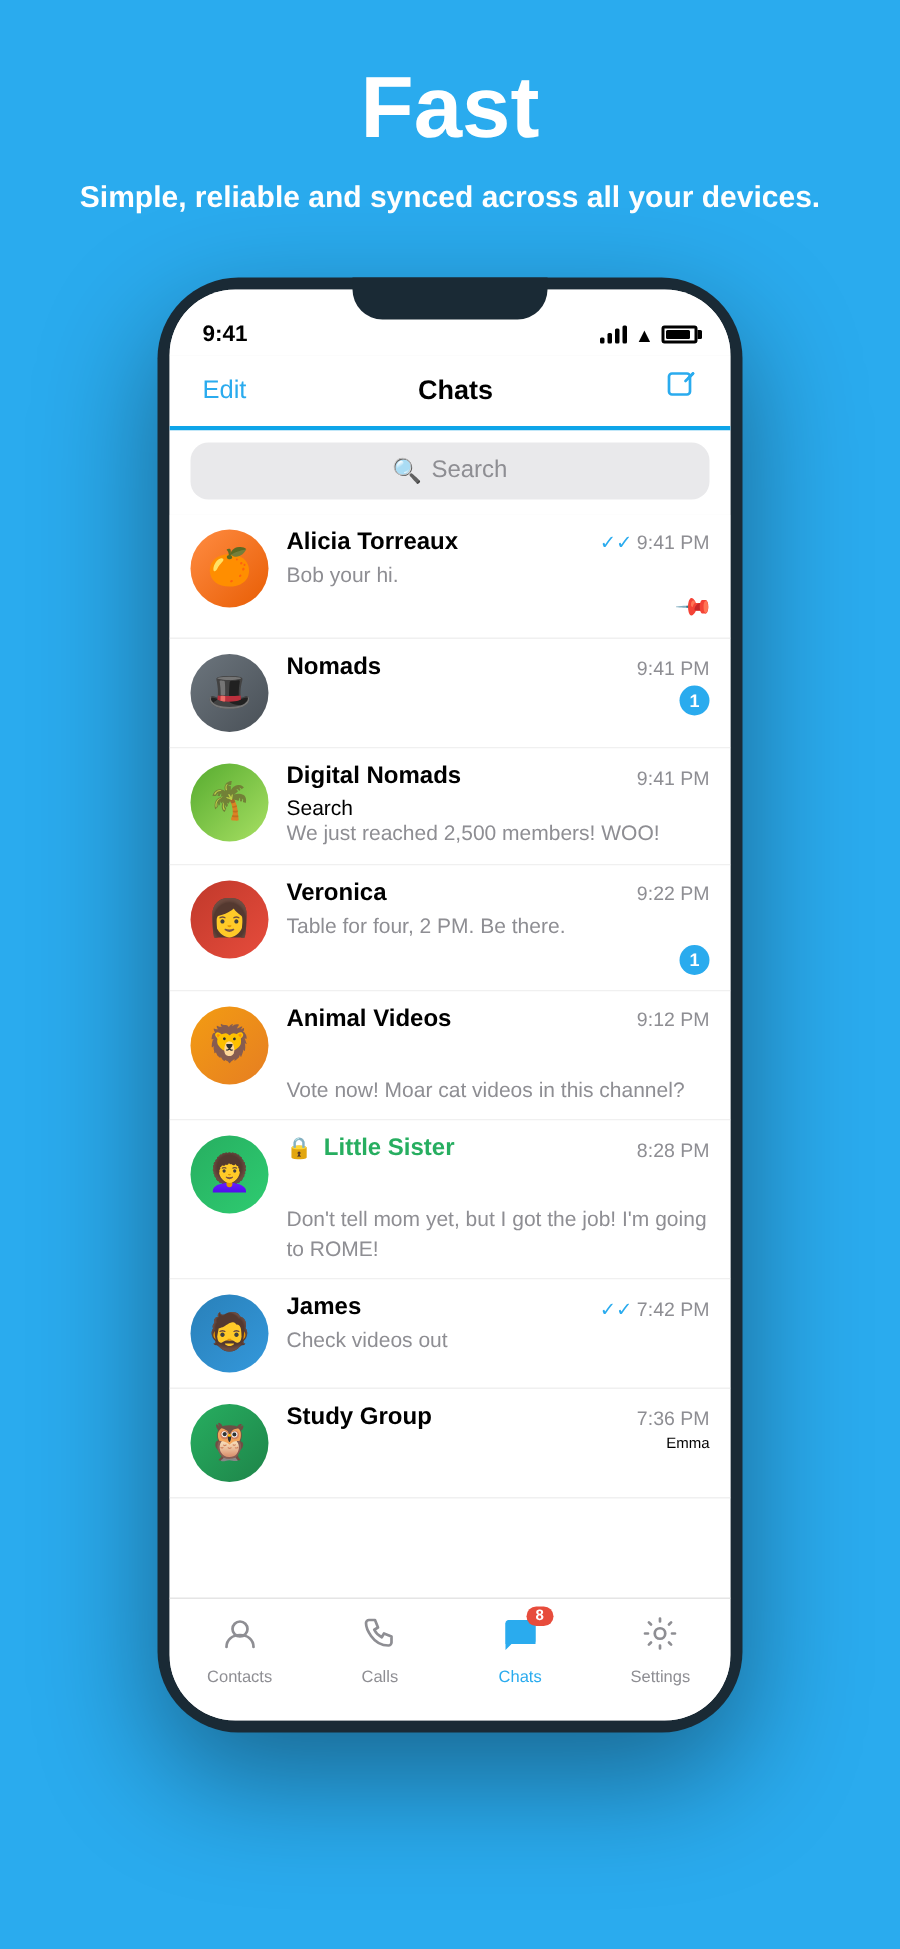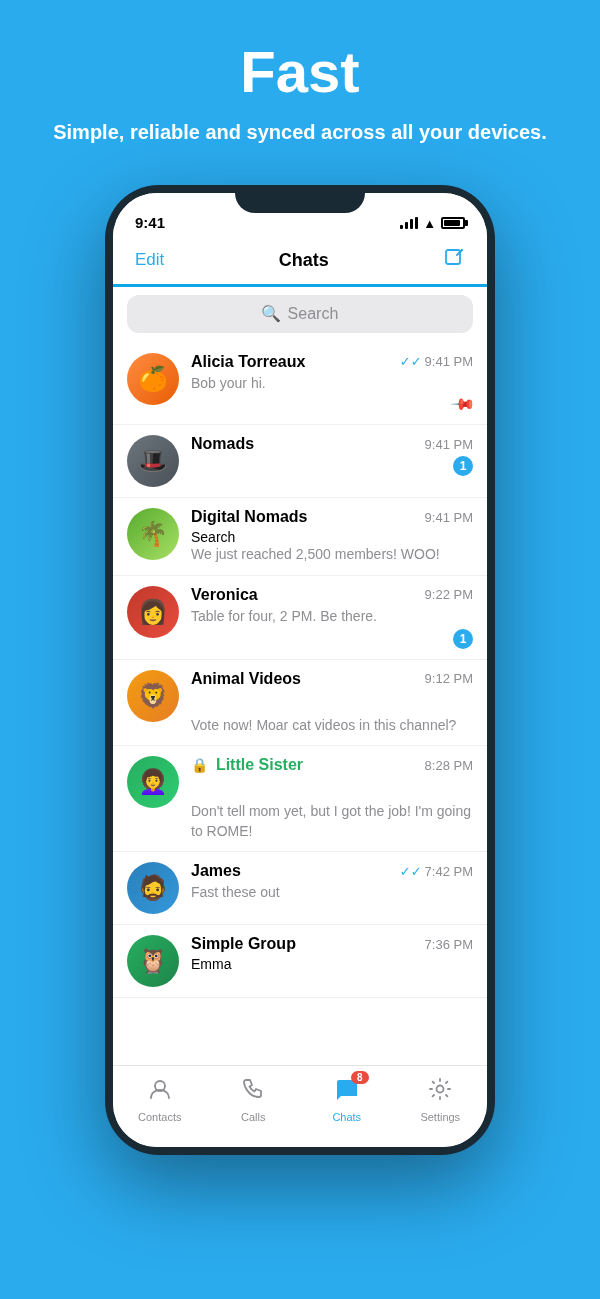--- a/index.html
+++ b/index.html
@@ -503,34 +503,34 @@
             <span class="avatar-emoji">🧔</span>
           </div>
           <div class="chat-content">
             <div class="chat-header">
               <span class="chat-name">James</span>
               <span class="chat-time">
                 <span class="double-check">✓✓</span>
                 7:42 PM
               </span>
             </div>
-            <div class="chat-preview">Fast these out</div>
+            <div class="chat-preview">Check videos out</div>
           </div>
         </div>
 
         <div class="chat-item">
           <div class="avatar avatar-study">
             <span class="avatar-emoji">🦉</span>
           </div>
           <div class="chat-content">
             <div class="chat-header">
-              <span class="chat-name">Simple Group</span>
+              <span class="chat-name">Study Group</span>
               <span class="chat-time">7:36 PM</span>
             </div>
-            <div style="font-size:14px; color:#000; font-weight:500;">Emma</div>
+            <div style="font-size:10px; color:#000; font-weight:500;text-align:right;">Emma</div>
           </div>
         </div>
 
       </div>
 
       <div class="tab-bar">
 
         <div class="tab-item">
           <span class="tab-icon">
             <svg width="26" height="26" viewBox="0 0 26 26" fill="none">

